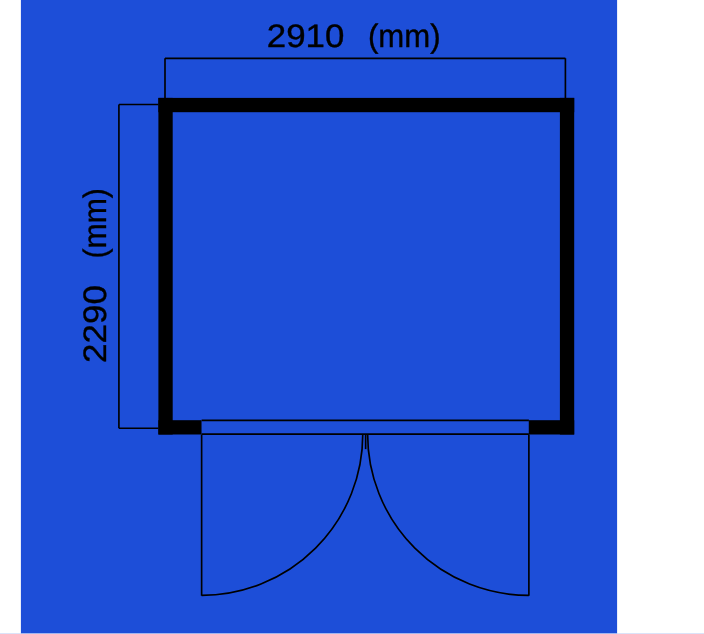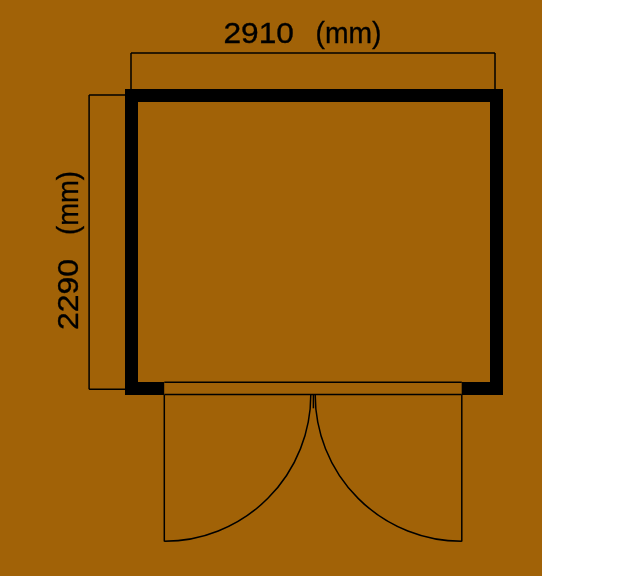--- a/index.html
+++ b/index.html
@@ -1,16 +1,16 @@
 <!DOCTYPE html>
 <html><head>
 <meta charset="utf-8">
 <style>
   html,body{margin:0;padding:0;background:#ffffff;}
-  .page{position:relative;width:542px;height:576px;background:#a16207;overflow:hidden;}
+  .page{position:relative;width:542px;height:576px;background:#1d4ed8;overflow:hidden;margin-left:19px;}
   svg{position:absolute;left:0;top:0;}
   text{font-family:"Liberation Sans", sans-serif;fill:#000;stroke:#000;stroke-width:0.35;}
 </style>
 </head>
 <body>
 <div class="page">
 <svg width="640" height="576" viewBox="0 0 640 576">
 
   <rect x="125" y="89" width="378" height="13" fill="#000"></rect>
   <rect x="125" y="89" width="13" height="306" fill="#000"></rect>

